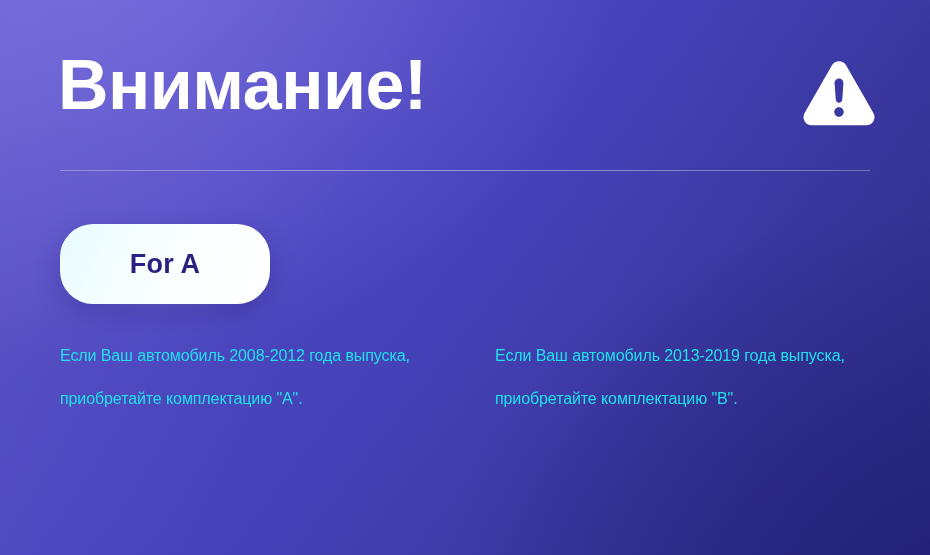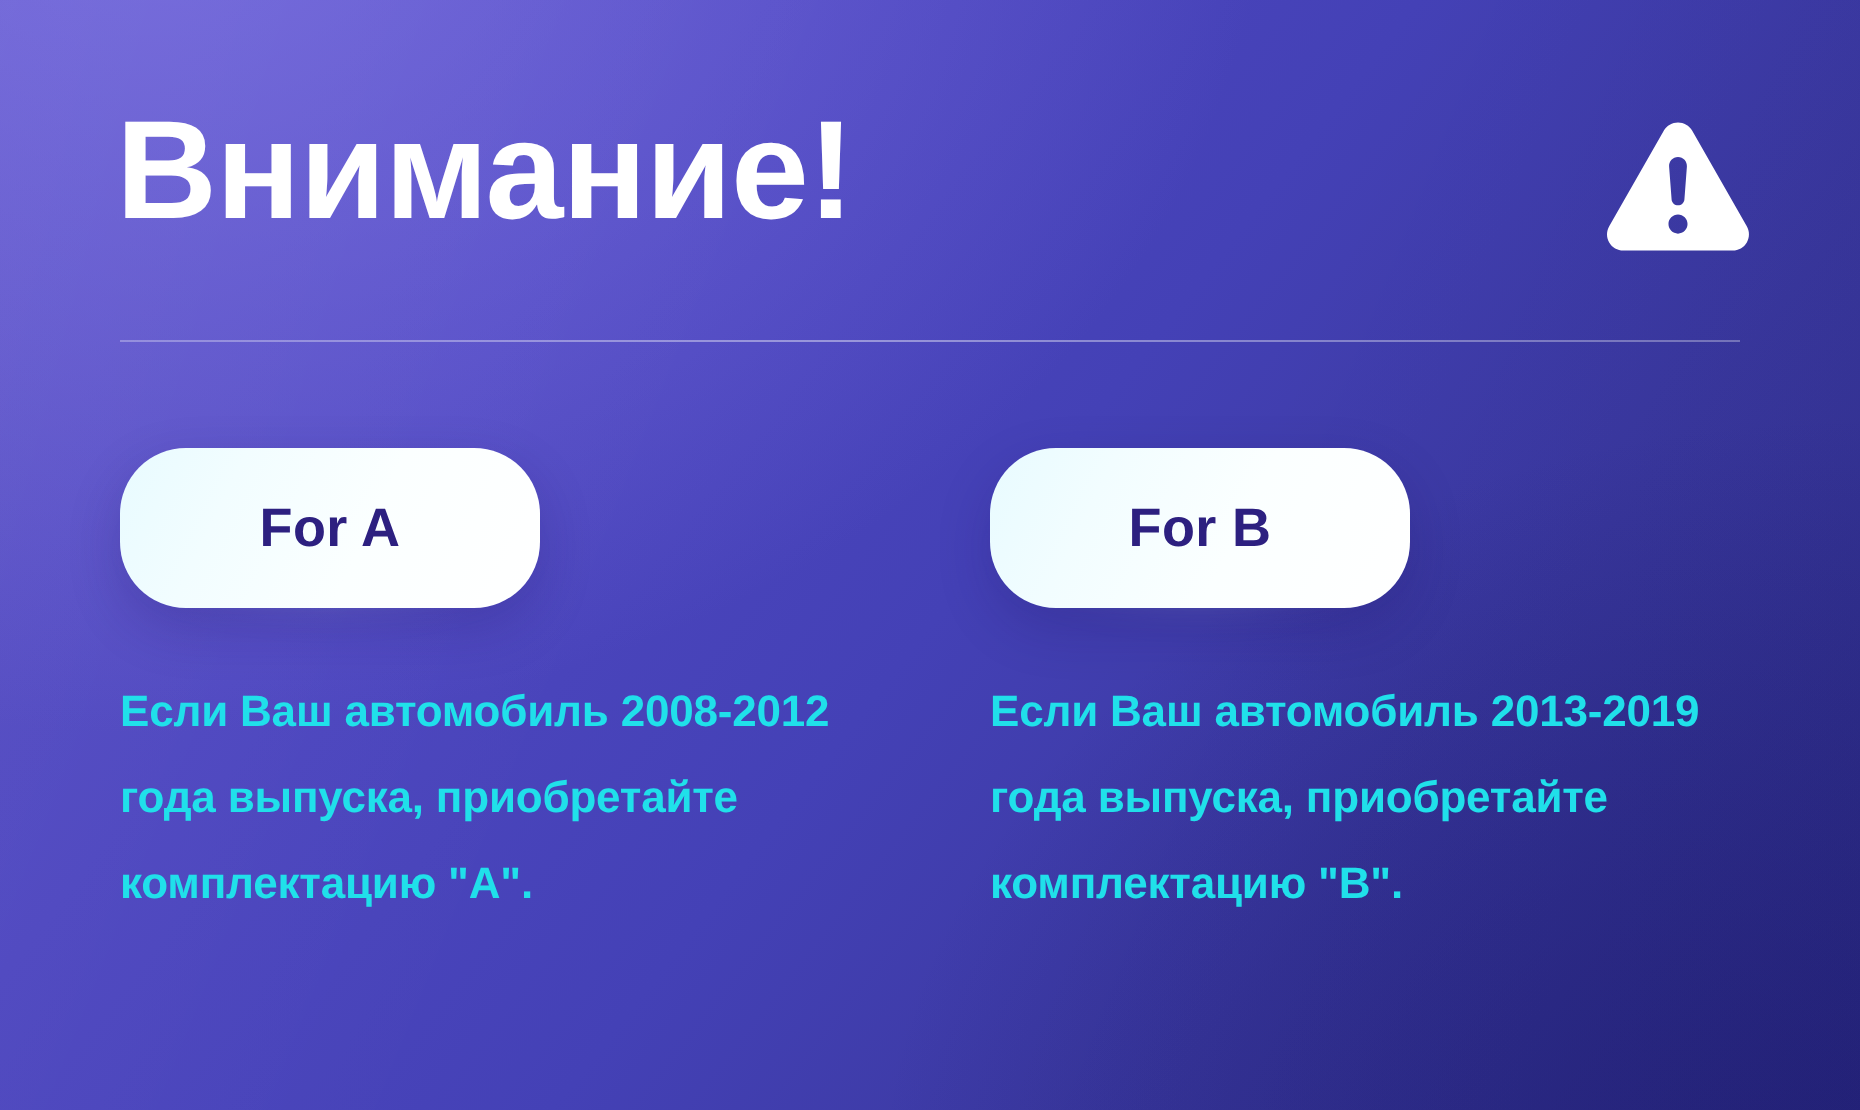--- a/index.html
+++ b/index.html
@@ -116,22 +116,22 @@
     letter-spacing: 0.2px;
     line-height: 1;
   }
 
   .column-text {
     position: absolute;
     top: 110px;
     left: 0;
     width: 400px;
     margin: 0;
-    font-size: 22px;
-    font-weight: bold;
+    font-size: 16px;
+    font-weight: normal;
     line-height: 43px;
     color: #20e0ea;
     letter-spacing: -0.1px;
   }
 </style>
 </head>
 <body>
 
 <div id="banner">
   <div class="content">
@@ -173,23 +173,17 @@
       <div class="pill-wrap">
         <div class="pill-glow"></div>
         <div class="pill">
           <span class="pill-label">For A</span>
         </div>
       </div>
       <p class="column-text">Если Ваш автомобиль 2008-2012 года выпуска, приобретайте комплектацию "А".</p>
     </div>
 
     <div class="column col-b">
-      <div class="pill-wrap">
-        <div class="pill-glow"></div>
-        <div class="pill">
-          <span class="pill-label">For B</span>
-        </div>
-      </div>
       <p class="column-text">Если Ваш автомобиль 2013-2019 года выпуска, приобретайте комплектацию "В".</p>
     </div>
 
   </div>
 </div>
 
 </body></html>

